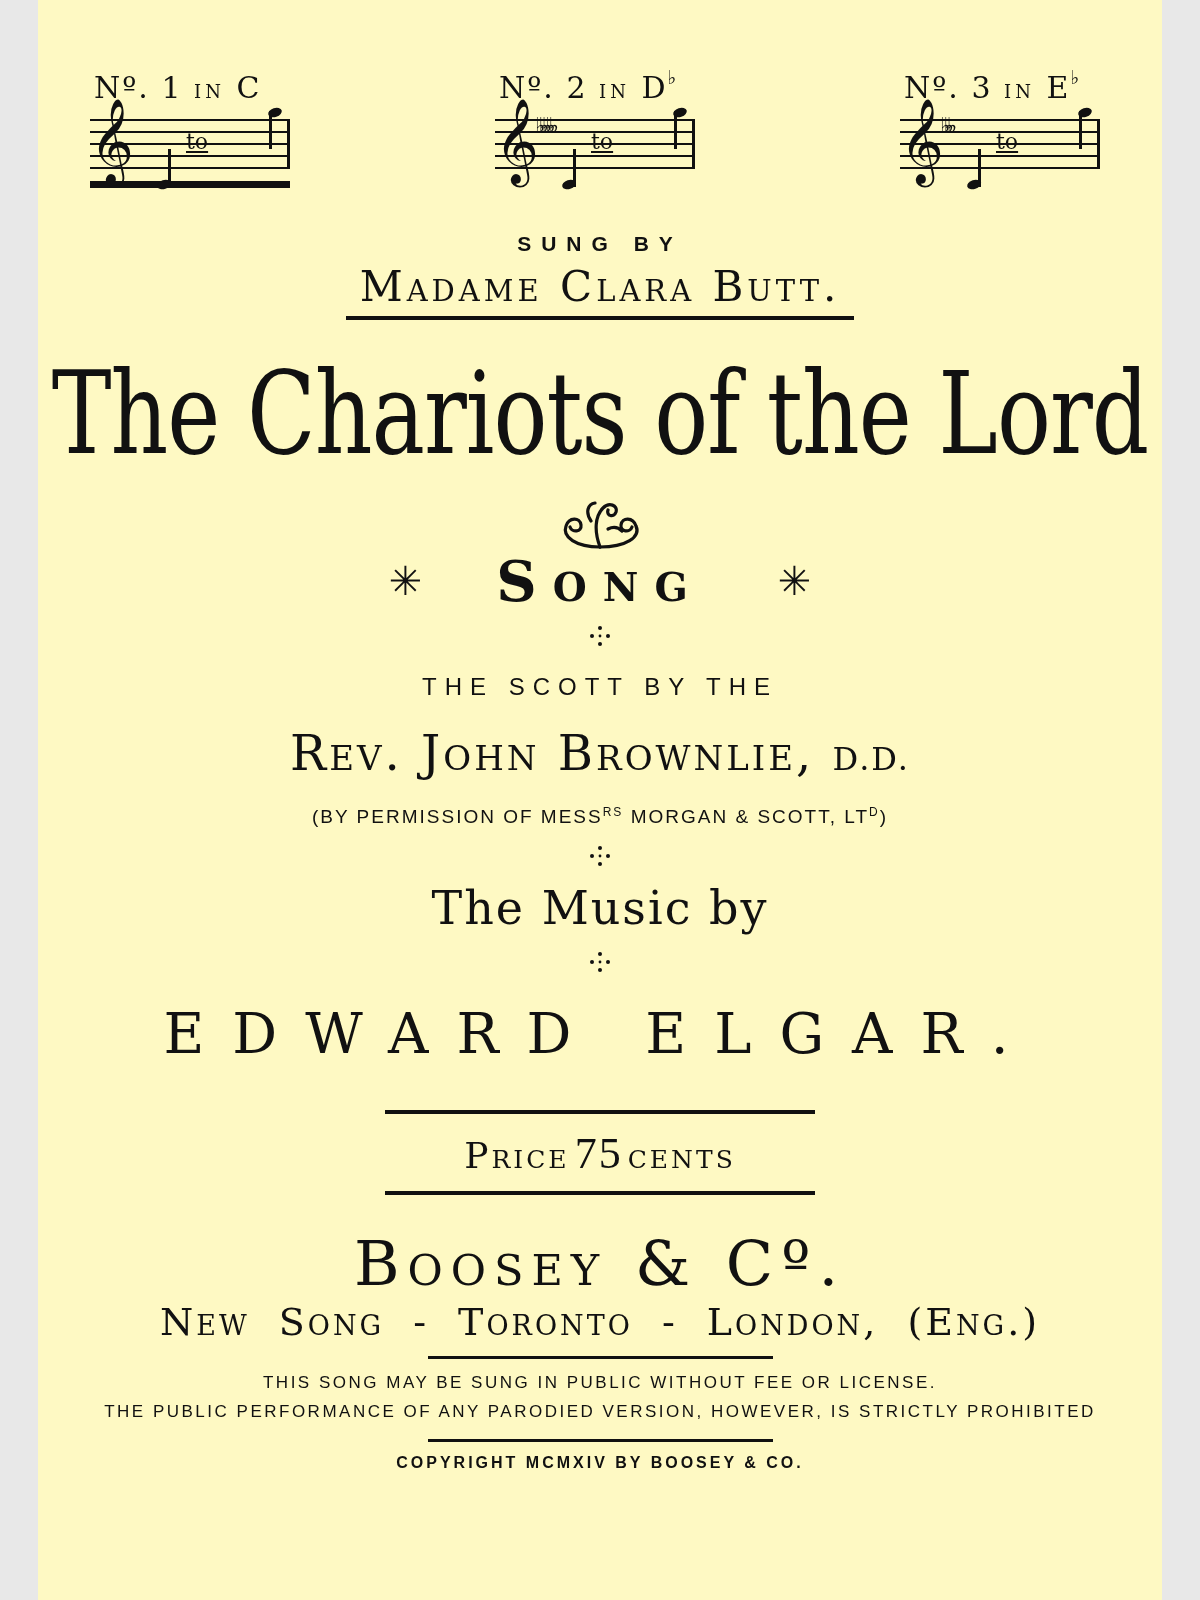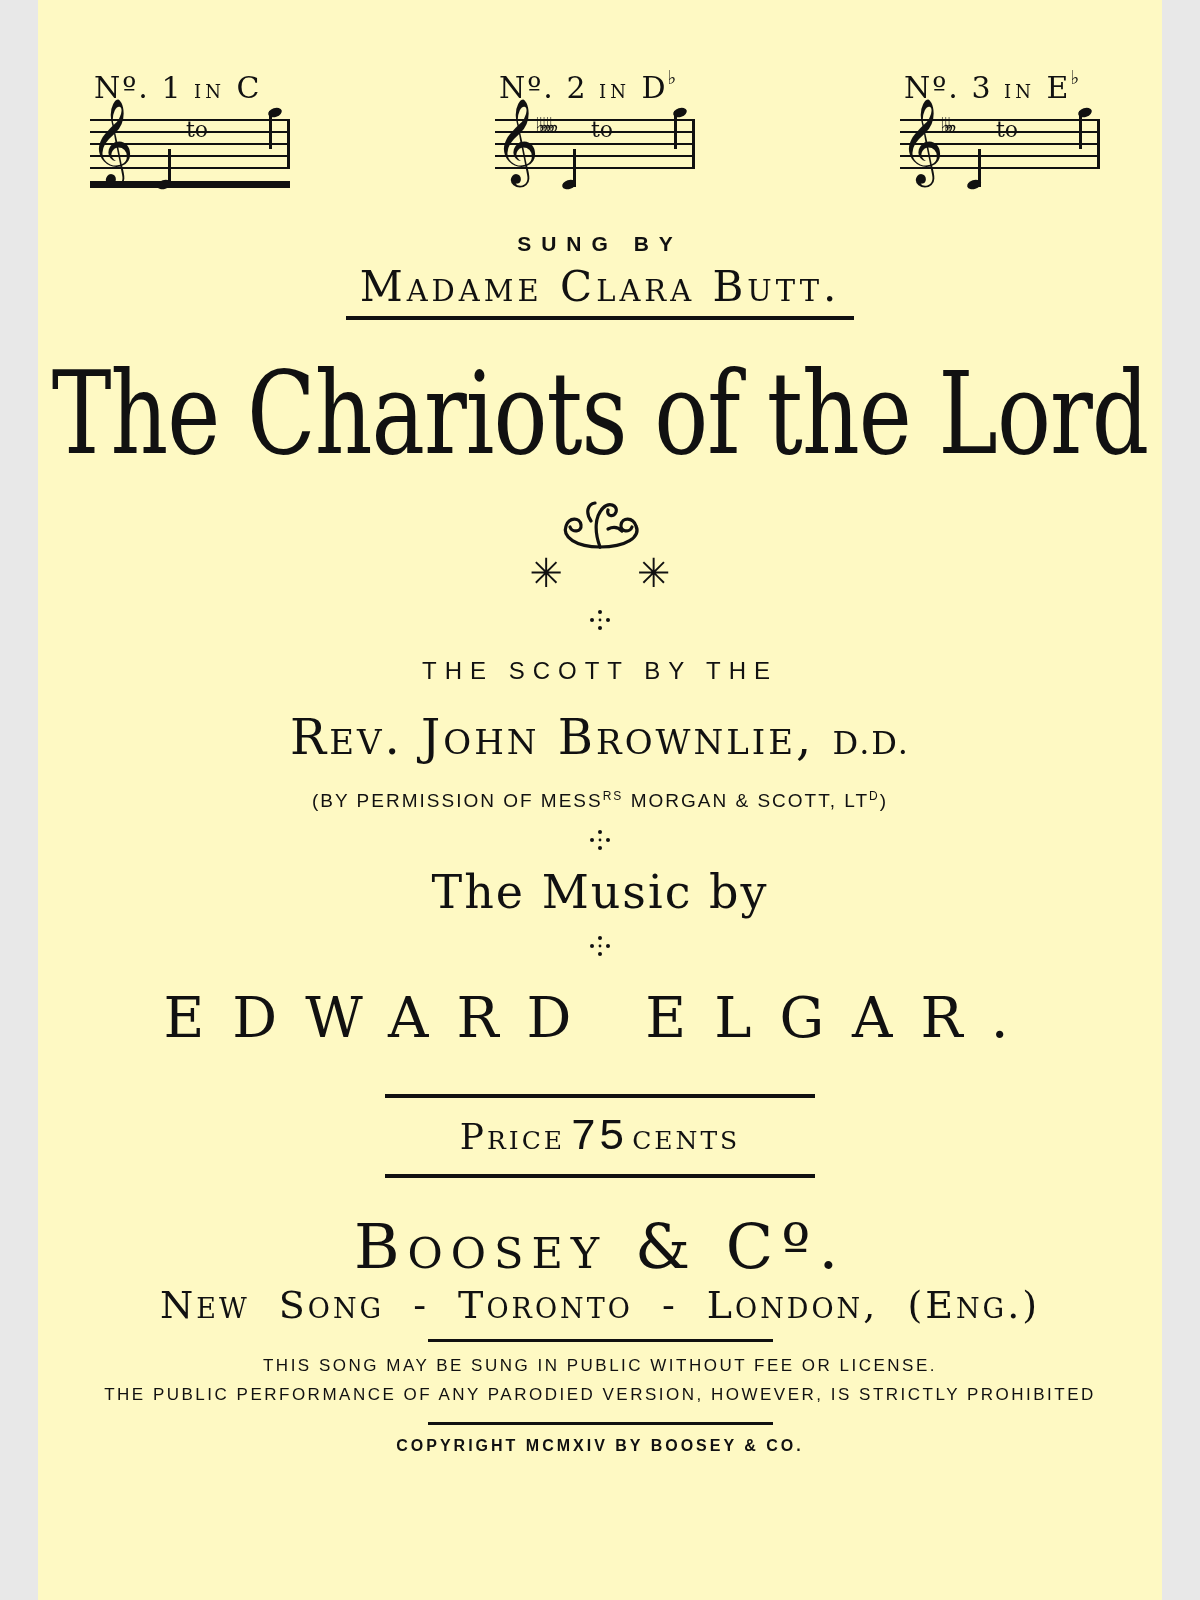--- a/index.html
+++ b/index.html
@@ -43,22 +43,22 @@
     position:absolute;left:0px;top:-16px;
     font-family:"DejaVu Sans", sans-serif;
     font-size:74px;line-height:74px;
   }
   .flats{
     position:absolute;left:40px;top:-4px;
     font-family:"DejaVu Sans", sans-serif;
     font-size:22px;letter-spacing:-7px;line-height:22px;
   }
   .tie-word{
-    position:absolute;left:96px;top:0;
-    font-size:22px;line-height:22px;
+    position:absolute;left:96px;top:12px;
+    font-size:22px;line-height:22px;text-decoration:underline;
   }
   .lo-note{position:absolute;left:78px;bottom:-18px;width:3px;height:38px;background:#111;}
   .lo-note::before{
     content:"";position:absolute;left:-11px;bottom:-2px;
     width:14px;height:9px;border-radius:50%;background:#111;transform:rotate(-18deg);
   }
   .hi-note{position:absolute;right:18px;top:-8px;width:3px;height:38px;background:#111;}
   .hi-note::before{
     content:"";position:absolute;left:-1px;top:-3px;
     width:14px;height:9px;border-radius:50%;background:#111;transform:rotate(-18deg);
@@ -139,21 +139,21 @@
     width:430px;margin:46px auto 0 auto;
     border-top:4px solid #111;
     border-bottom:4px solid #111;
     padding:14px 0 12px 0;
   }
   .price-label,.price-unit{
     font-variant:small-caps;
     font-size:36px;letter-spacing:3px;
   }
   .price-amount{
-    font-family:Liberation Mono, monospace;
+    font-family:Liberation Serif, serif;
     font-size:44px;letter-spacing:2px;
   }
 
   
   .publisher-name{
     margin-top:36px;
     font-variant:small-caps;
     font-size:62px;letter-spacing:8px;line-height:1.05;
   }
   .publisher-cities{
@@ -238,20 +238,21 @@
         <path d="M58 48 C 84 48 99 38 94 27 C 91 18 80 18 79 26 C 78 33 88 34 90 28"></path>
         <path d="M58 48 C 52 32 53 17 61 9 C 67 3 76 6 74 13 C 72 19 64 17 66 11"></path>
         <path d="M49 22 C 43 13 46 5 53 4"></path>
         <path d="M66 30 C 72 27 76 28 80 32"></path>
       </g>
     </svg>
   </div>
 
   <div class="song-line">
     <span class="song-star">✳</span>
+    <span class="song-word">Song</span>
     <span class="song-star">✳</span>
   </div>
 
   <div class="dots-ornament">
     <svg width="22" height="22" viewBox="0 0 22 22" aria-hidden="true">
       <g fill="#111">
           <circle cx="11" cy="3" r="2"></circle>
           <circle cx="3" cy="11" r="2"></circle>
           <circle cx="11" cy="11" r="1.4"></circle>
           <circle cx="19" cy="11" r="2"></circle>

